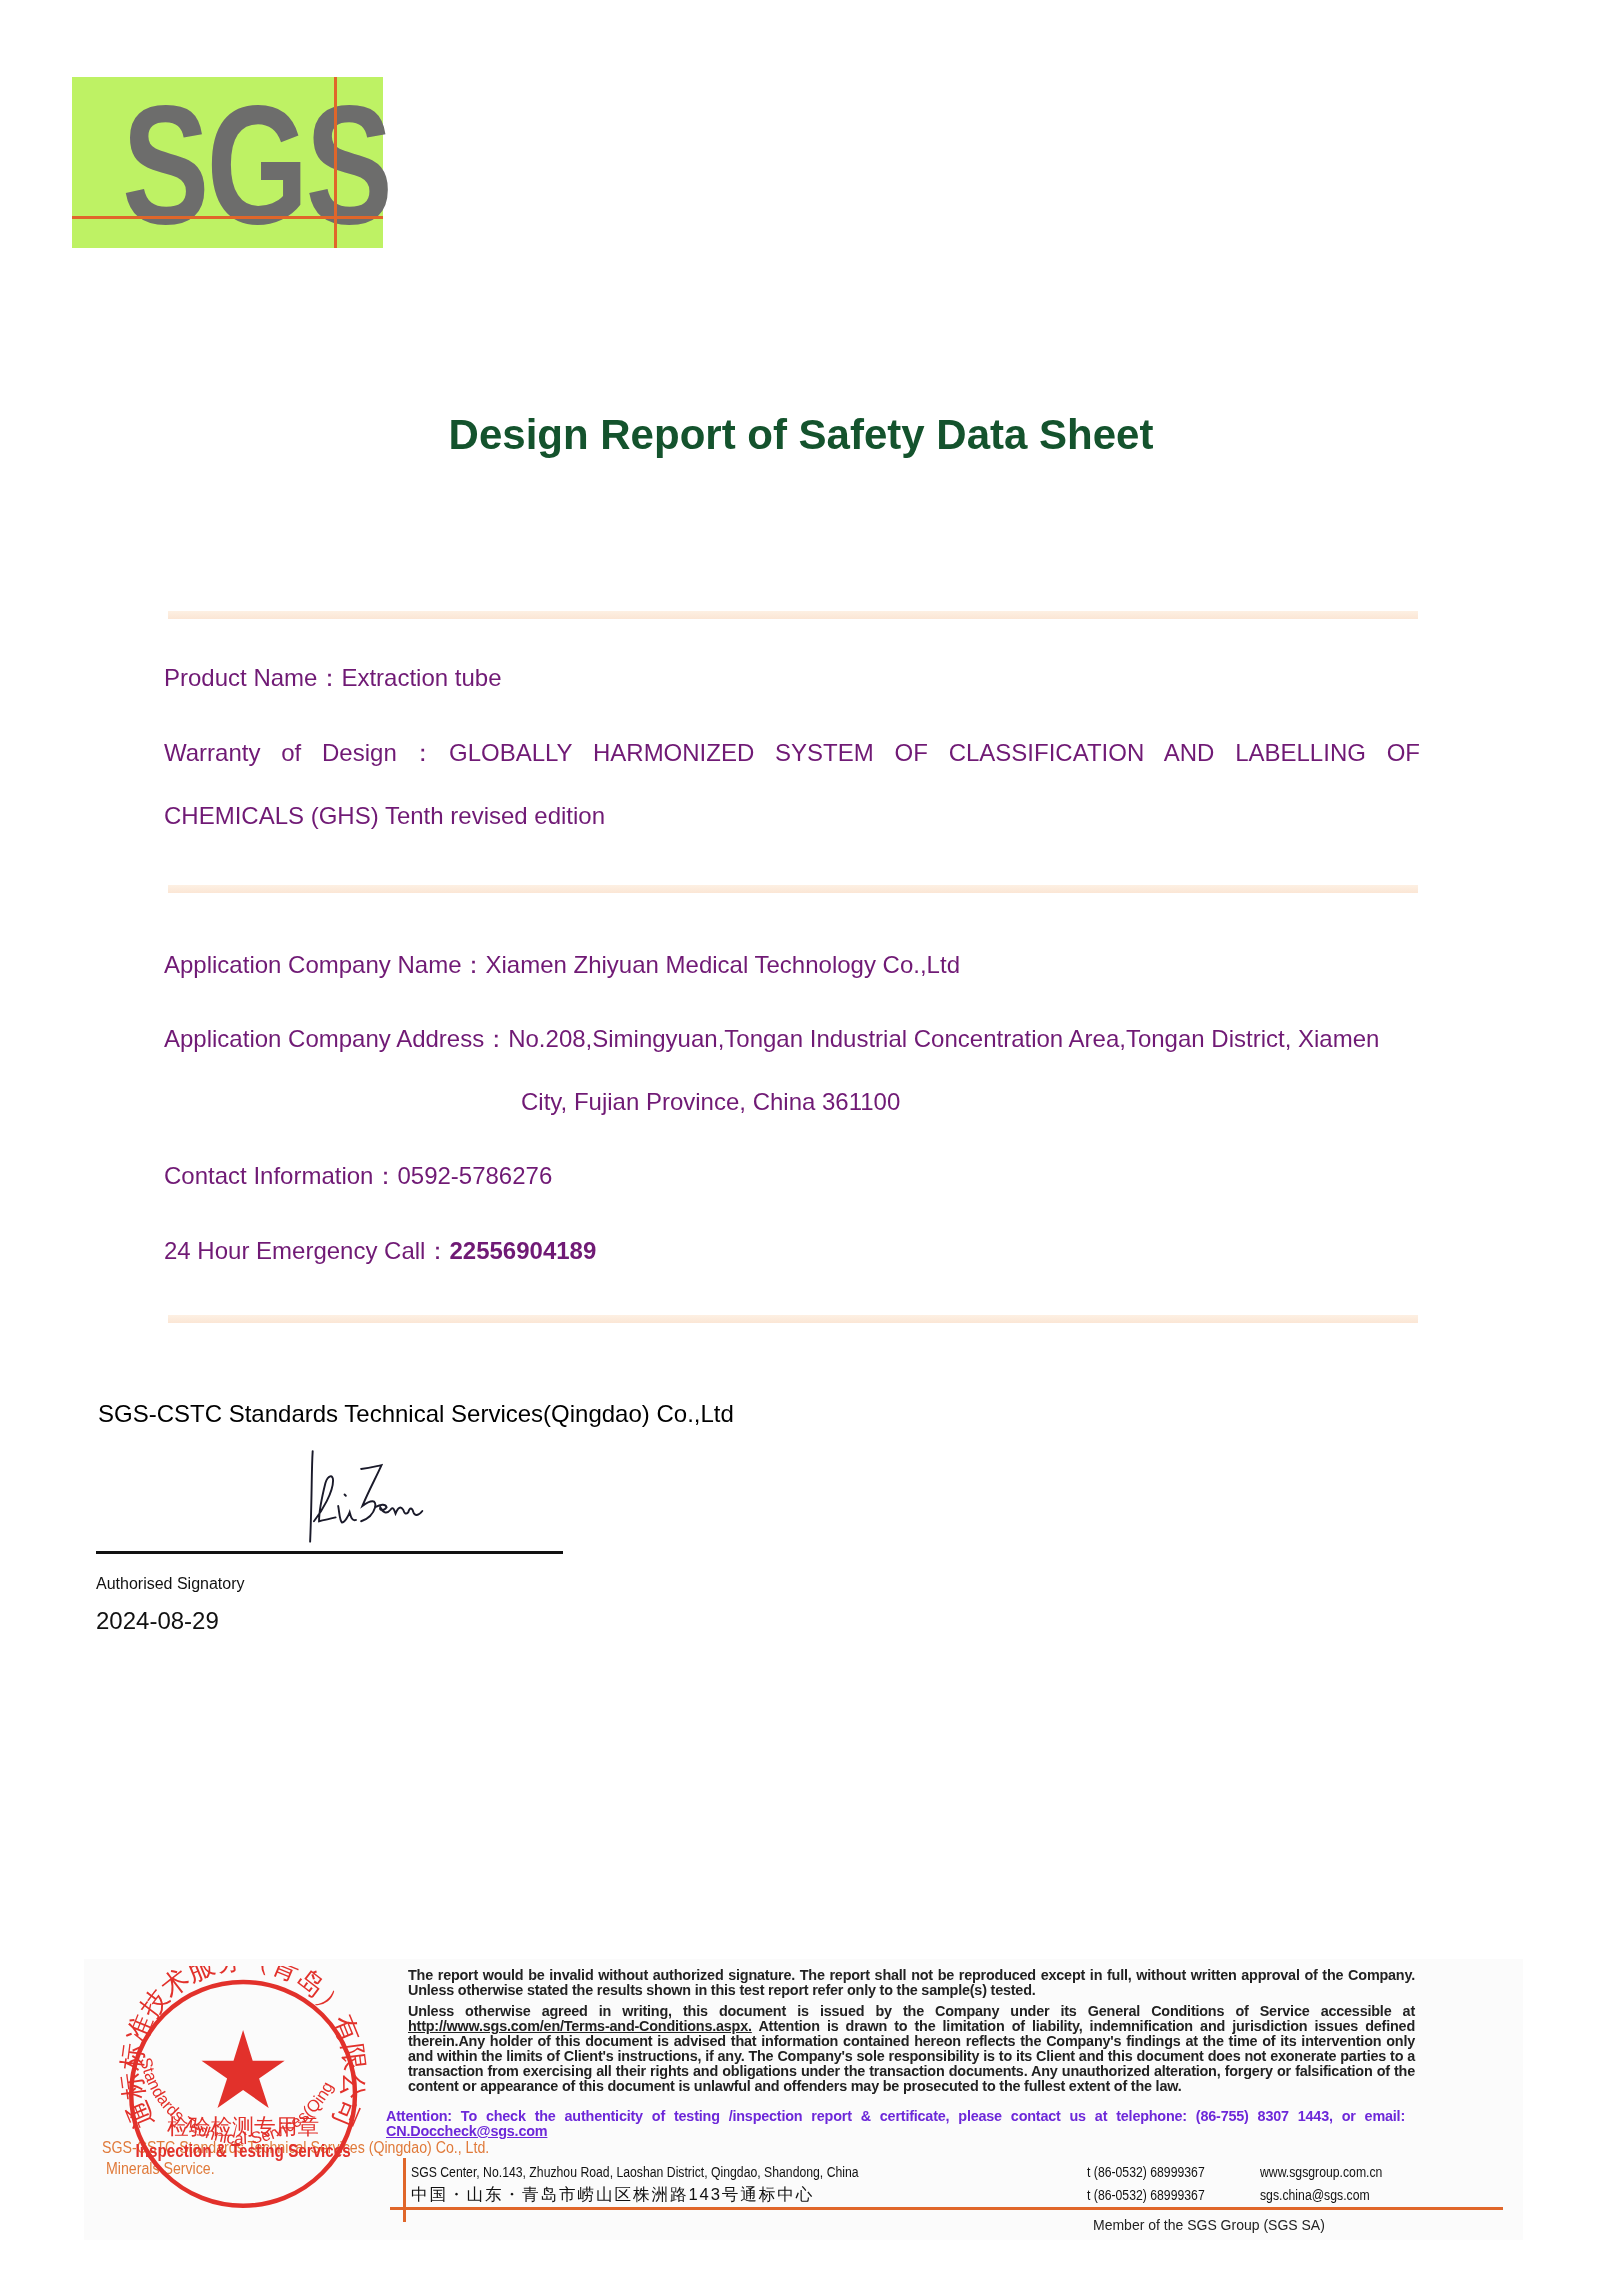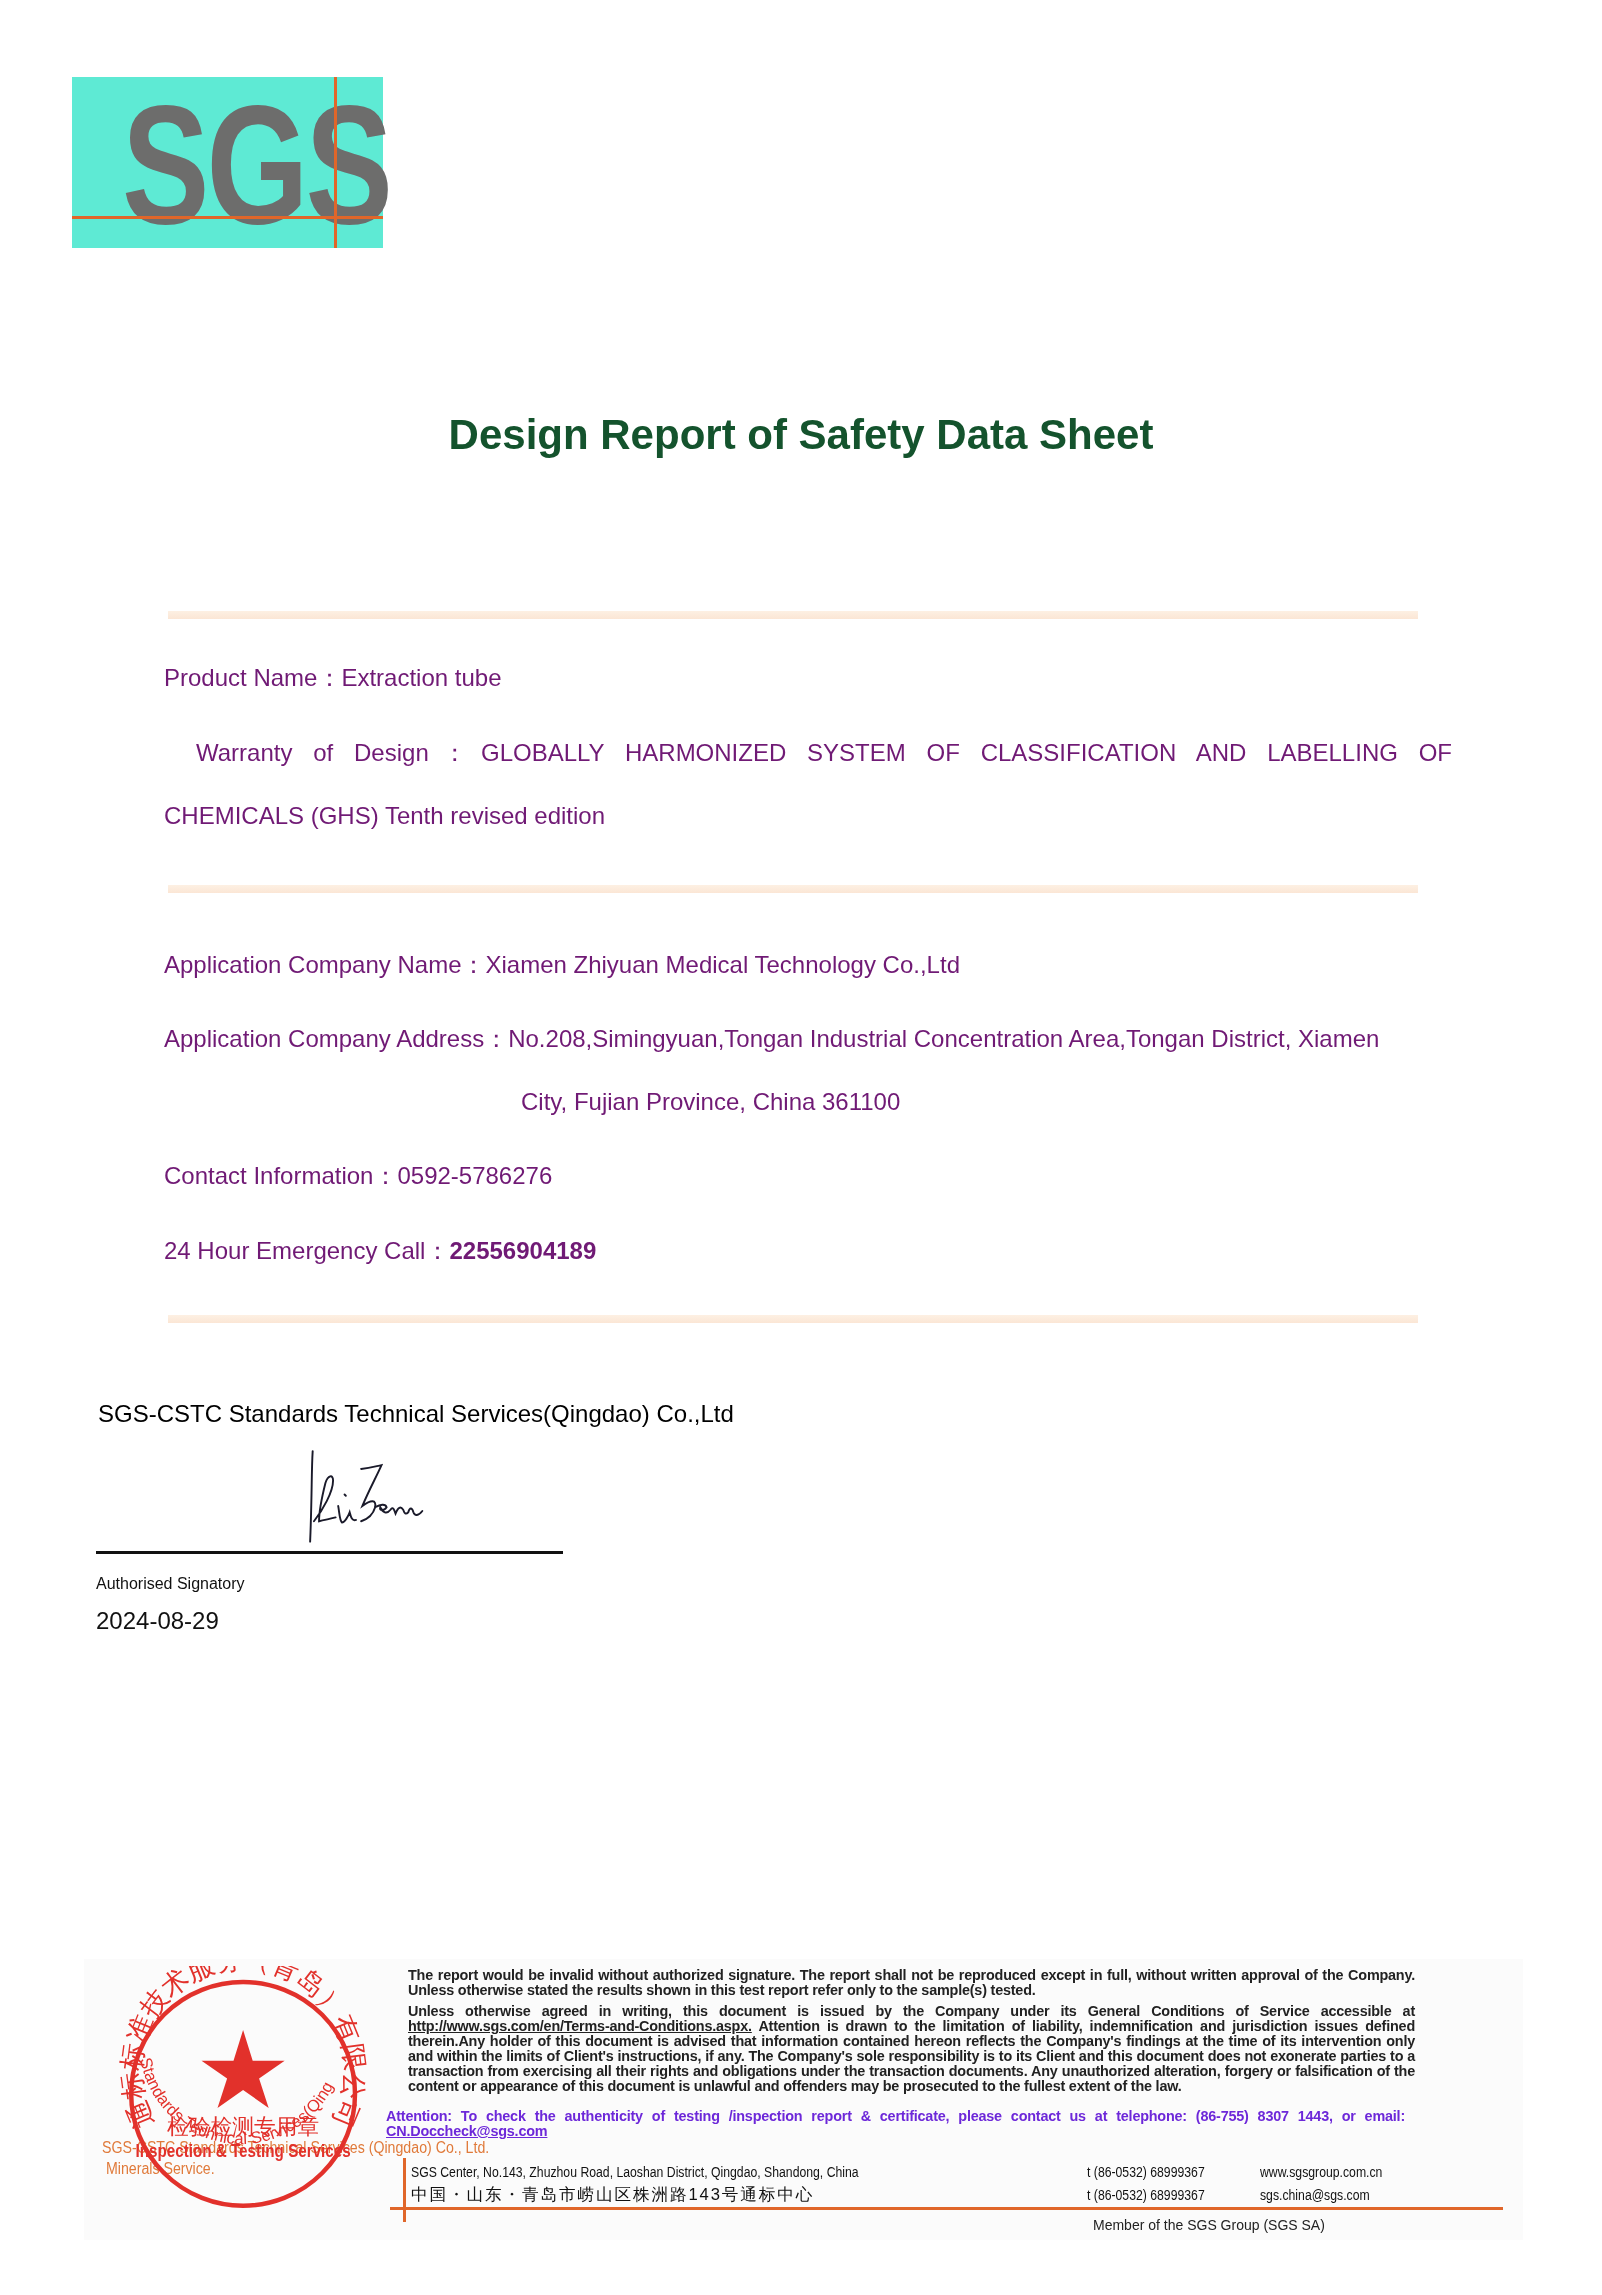--- a/index.html
+++ b/index.html
@@ -1,36 +1,36 @@
 <!DOCTYPE html>
 <html style="font-size:10.2px"><head>
 <meta charset="utf-8">
 <style>
   html, body { margin: 0; padding: 0; background: #ffffff; }
   body { width: 1602px; height: 2295px; position: relative; overflow: hidden;
          font-family: "Liberation Sans", sans-serif; color: #111; }
   .abs { position: absolute; }
 
   
-  #logo { left: 72px; top: 77px; width: 311px; height: 171px; background: #5eead4; }
+  #logo { left: 72px; top: 77px; width: 311px; height: 171px; background: #bef264; }
   #logo .letters { position: absolute; left: 50px; top: 3.8px; font-family: "Liberation Sans", sans-serif;
                    font-weight: bold; font-size: 168px; line-height: 1; color: #6d6d6c;
                    letter-spacing: -3.8px; transform: scaleX(0.78); transform-origin: left top; }
   #logo .hline { position: absolute; left: 0; top: 139px; width: 311px; height: 3.2px; background: #e0662a; }
   #logo .vline { position: absolute; left: 262px; top: 0; width: 2.6px; height: 171px; background: #e0662a; }
 
   
   #title { left: 0; width: 1602px; top: 409px; text-align: center; font-weight: bold;
            font-size: 42px; line-height: 51px; color: #14532d; }
 
   .divider { position: absolute; left: 168px; width: 1250px; height: 8.3px;
              background: linear-gradient(to bottom, #fdf0e3, #fbe6d5); }
 
   .body-line { position: absolute; left: 164px; font-size: 24px; line-height: 28px; color: #701a75; white-space: nowrap; }
-  .just { width: 1256px; text-align: justify; text-align-last: justify; white-space: normal; margin-left: 32px; }
+  .just { width: 1256px; text-align: justify; text-align-last: justify; white-space: normal; }
   .bold { font-weight: bold; }
 
   #issuer { left: 98px; top: 1400px; font-size: 24px; line-height: 28px; color: #000; }
   #signature { left: 291px; top: 1446px; width: 153px; height: 102px; }
   #sig-line { left: 96px; top: 1551px; width: 467px; height: 2.6px; background: #111; }
   #sig-role { left: 96px; top: 1570px; font-size: 16px; line-height: 28px; text-align: center; }
   #sig-date { left: 96px; top: 1607px; font-size: 24px; line-height: 28px; }
 
   
   #footer-bg { left: 84px; top: 1959px; width: 1439px; height: 281px; background: #fbfbfb; }

